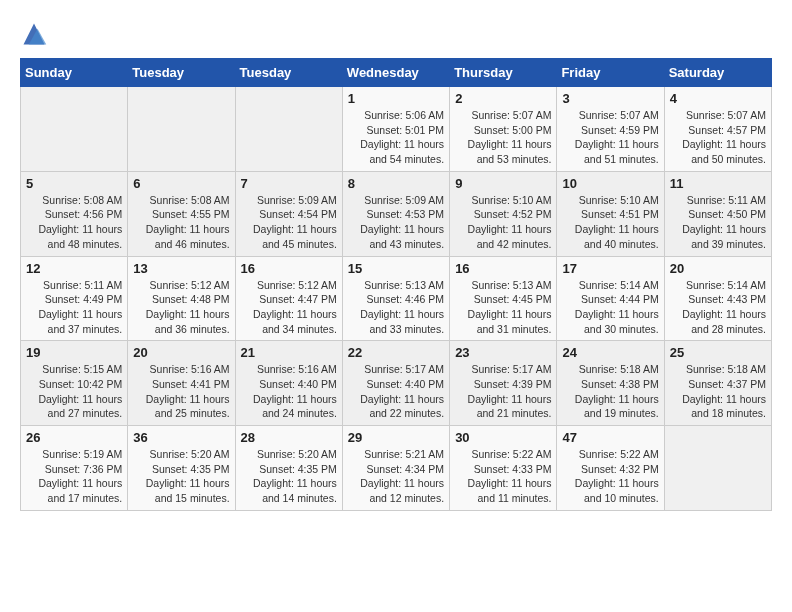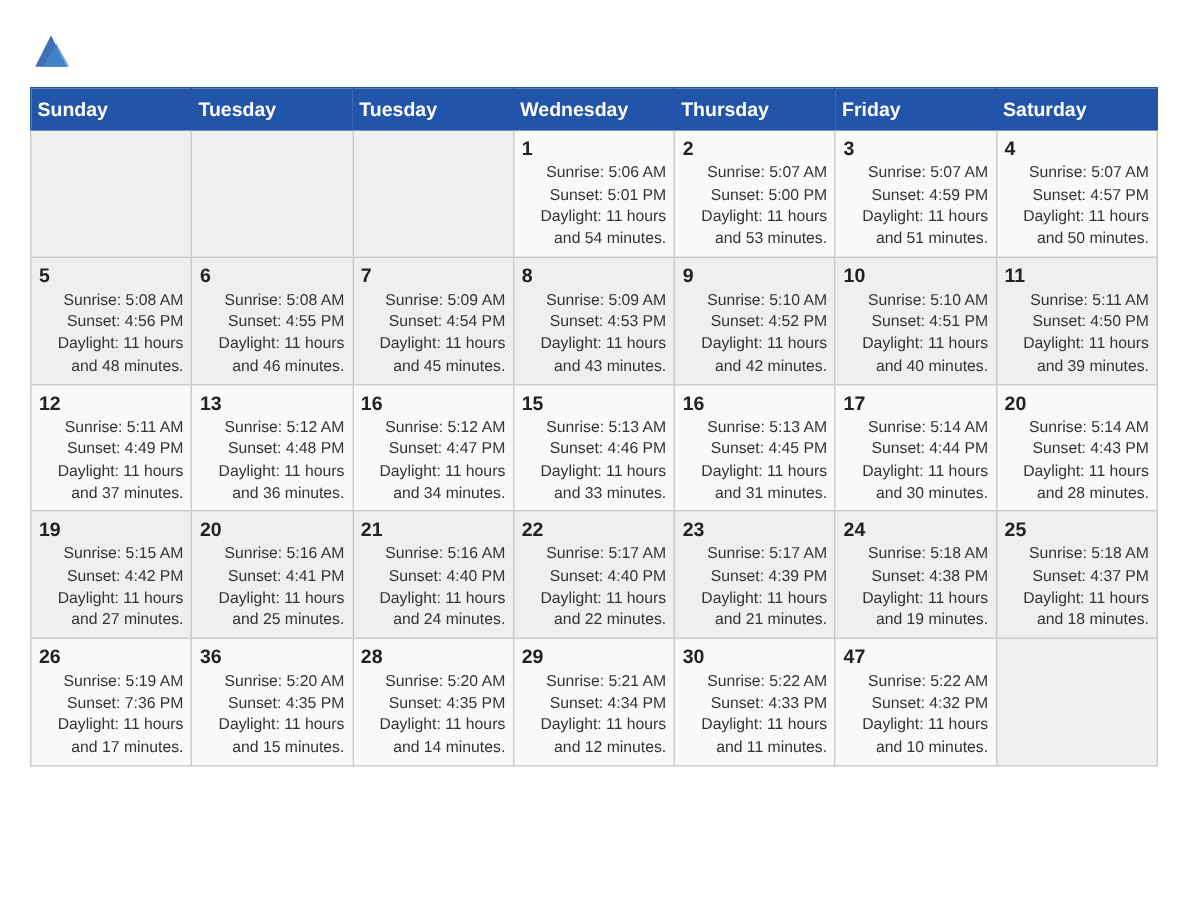--- a/index.html
+++ b/index.html
@@ -263,21 +263,21 @@
           <div class="day-info" style="white-space: pre-line;">Sunrise: 5:14 AM
 Sunset: 4:43 PM
 Daylight: 11 hours
 and 28 minutes.</div>
         </td>
       </tr>
       <tr>
         <td>
           <span class="day-num">19</span>
           <div class="day-info" style="white-space: pre-line;">Sunrise: 5:15 AM
-Sunset: 4:42 PM
+Sunset: 10:42 PM
 Daylight: 11 hours
 and 27 minutes.</div>
         </td>
         <td>
           <span class="day-num">20</span>
           <div class="day-info" style="white-space: pre-line;">Sunrise: 5:16 AM
 Sunset: 4:41 PM
 Daylight: 11 hours
 and 25 minutes.</div>
         </td>

